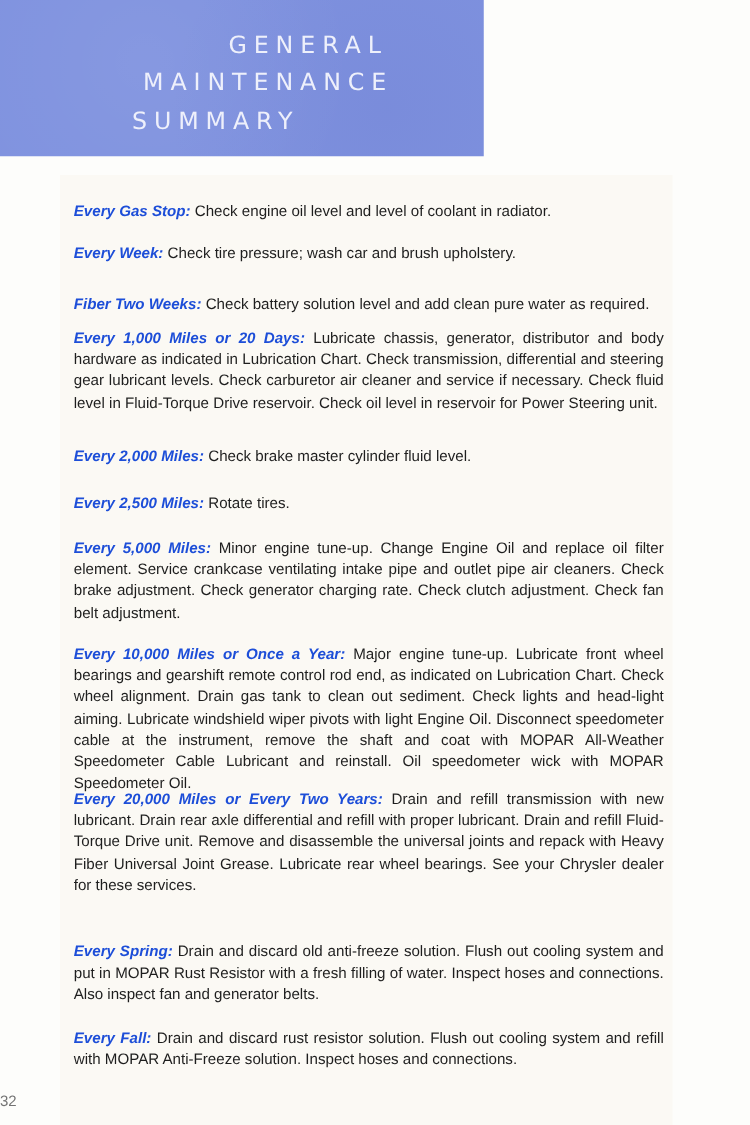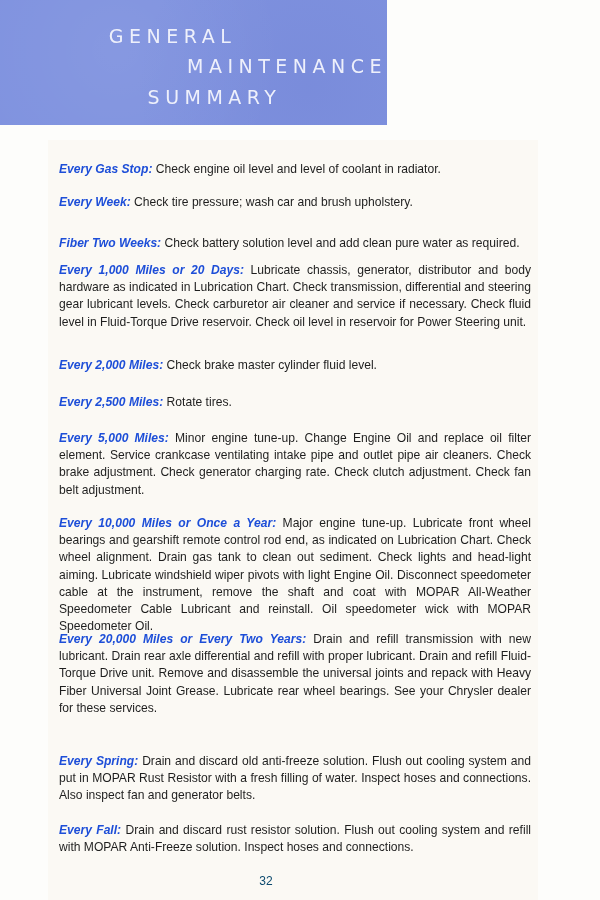--- a/index.html
+++ b/index.html
@@ -38,23 +38,23 @@
       left: 0;
       width: 387px;
       text-align: center;
       color: #eef0fb;
       font-family: "DejaVu Sans", sans-serif;
       font-size: 19px;
       letter-spacing: 5.5px;
       font-weight: normal;
       line-height: 22px;
     }
-    .title-line.l1 { top: 25px; width: 345px; }
-    .title-line.l2 { top: 55px; padding-left: 42px; width: 345px; text-align: right; }
-    .title-line.l3 { top: 86px; padding-left: 42px; width: 345px; }
+    .title-line.l1 { top: 25px; padding-left: 42px; width: 345px; margin-left: 32px; }
+    .title-line.l2 { top: 55px; padding-left: 42px; width: 345px; }
+    .title-line.l3 { top: 86px; width: 345px; }
 
     .content {
       position: absolute;
       left: 59px;
       top: 0;
       width: 472px;
     }
     .entry {
       position: absolute;
       left: 0;
@@ -69,24 +69,24 @@
     .entry .lead {
       font-weight: bold;
       font-style: italic;
       color: #1d4ed8;
     }
     .page-number {
       position: absolute;
       left: 0;
       top: 874px;
       width: 532px;
-      text-align: center;
+      text-align: left;
       font-family: "Liberation Sans", sans-serif;
       font-size: 12px;
-      color: #0c4a6e;
+      color: #737373;
     }
   </style>
 </head>
 <body>
 
 <div class="page-tint"></div>
 
 <div class="title-block">
   <div class="title-line l1">GENERAL</div>
   <div class="title-line l2">MAINTENANCE</div>

